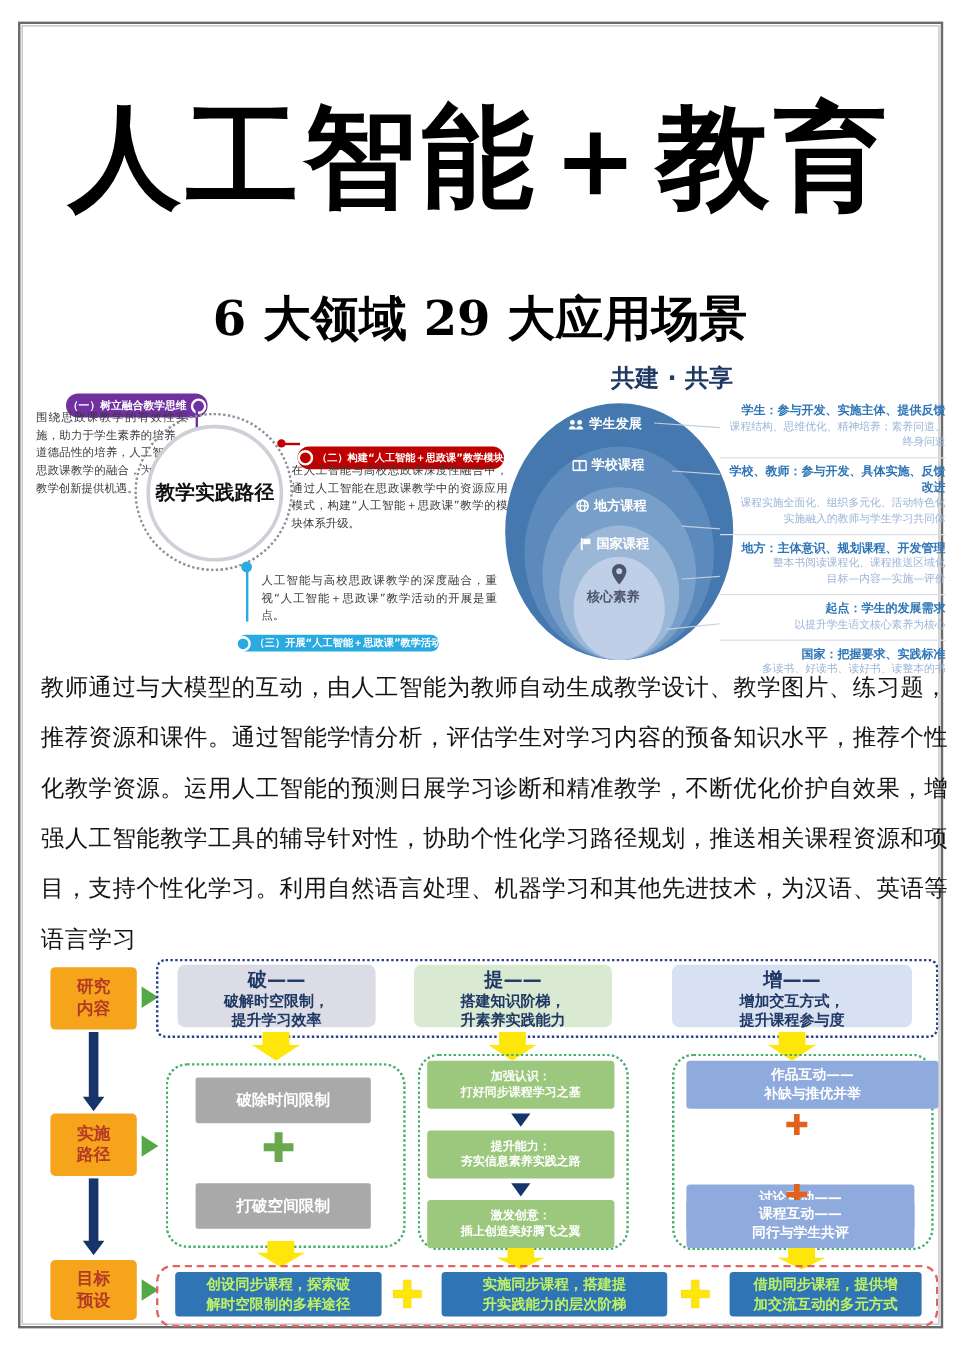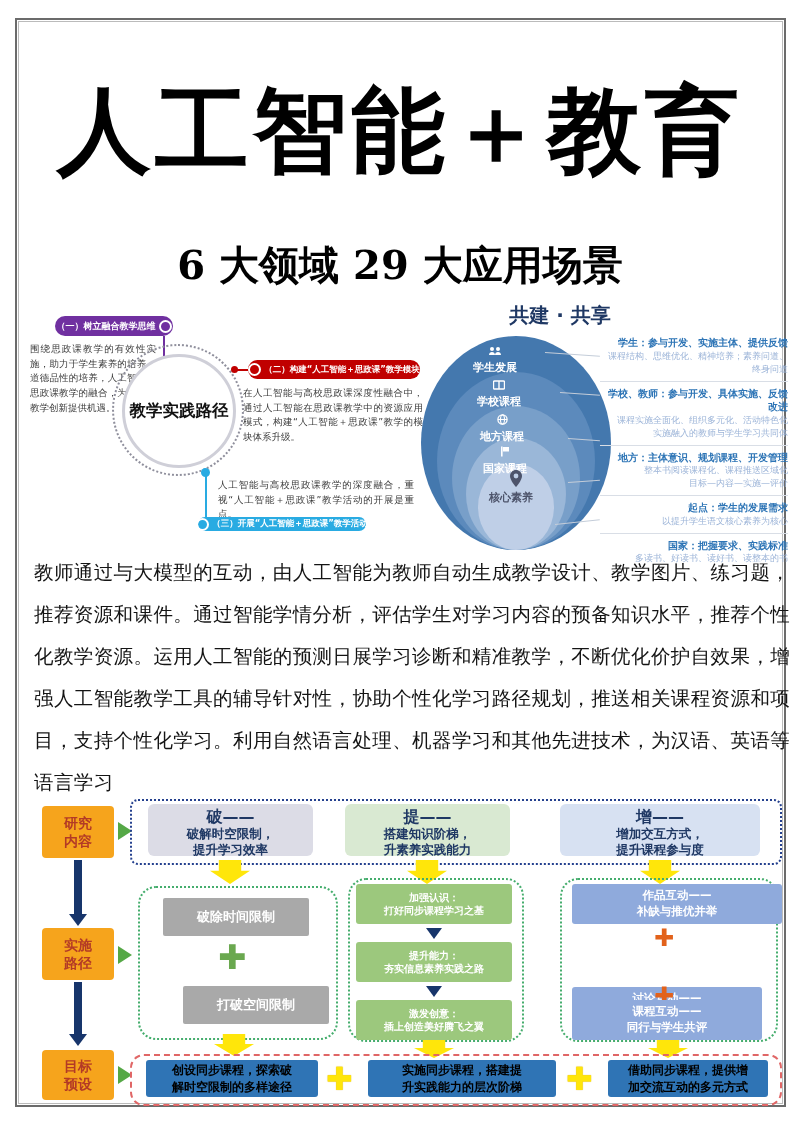--- a/index.html
+++ b/index.html
@@ -7,34 +7,34 @@
         font-family:"DejaVu Sans",sans-serif;}
   .frame{position:absolute;left:15px;top:18px;width:767px;height:1085px;
          border:2px solid #6b6b6b;box-shadow:inset 0 0 0 1px #fff, inset 0 0 0 2px #bbb;}
   .title{position:absolute;left:0;top:68px;width:800px;text-align:center;
          font-family:"DejaVu Serif",serif;font-weight:900;font-size:94px;letter-spacing:4px;color:#000;}
   .subtitle{position:absolute;left:0;top:238px;width:800px;text-align:center;
          font-family:"DejaVu Serif",serif;font-weight:700;font-size:40px;color:#000;}
 
   
   .pill{position:absolute;color:#fff;font-weight:700;border-radius:11px;display:flex;
-        align-items:center;justify-content:center;gap:3px;white-space:nowrap;}
+        align-items:center;justify-content:center;gap:3px;white-space:nowrap;margin-top:12px;}
   .pill .ring{display:inline-block;width:9px;height:9px;border:2px solid #fff;border-radius:50%;
         background:transparent;flex:0 0 auto;}
   .smalltxt{position:absolute;color:#3a3a3a;line-height:1.55;text-align:justify;}
   .dotring{position:absolute;border:2px dotted #8f8f9c;border-radius:50%;}
   .ccircle{position:absolute;background:#fff;border:3px solid #cfcfd8;border-radius:50%;
         display:flex;align-items:center;justify-content:center;font-weight:900;color:#111;text-align:right;}
   .vline{position:absolute;}
   .sq{position:absolute;border-radius:50%;}
 
   
   .ringc{position:absolute;border-radius:50%;}
   .ringlabel{position:absolute;display:flex;align-items:center;gap:4px;color:#fff;
-        font-weight:700;font-size:11px;white-space:nowrap;flex-direction:column;}
+        font-weight:700;font-size:11px;white-space:nowrap;}
   .noteHead{font-size:10px;font-weight:700;color:#2e75b6;text-align:right;line-height:1.35;}
   .noteSub{font-size:9px;color:#9cb4d8;text-align:right;line-height:1.45;}
   .note{padding:5px 0 5px 0;}
   .note + .note{border-top:1px solid #d9dee6;}
 
   
   .para{position:absolute;left:34px;top:552px;width:740px;
         font-family:"DejaVu Serif",serif;color:#141414;font-size:19.5px;}
   .para div{height:42px;line-height:42px;white-space:nowrap;letter-spacing:0.4px;}
 
@@ -47,21 +47,21 @@
   .dashred{position:absolute;border:2px dashed #e06666;border-radius:14px;}
   .hbox{position:absolute;border-radius:6px;color:#1f3864;text-align:center;}
   .hbox .h{font-size:16px;font-weight:900;line-height:1.2;padding-top:3px;}
   .hbox .b{font-size:12.5px;font-weight:700;line-height:1.3;}
   .graybox{position:absolute;background:#a9a9a9;color:#fff;font-weight:700;font-size:13px;
         display:flex;align-items:center;justify-content:center;border-radius:2px;text-align:center;}
   .greenbox{position:absolute;background:#9cc87d;color:#fff;font-weight:700;font-size:10px;
         display:flex;align-items:center;justify-content:center;border-radius:3px;text-align:center;line-height:1.35;}
   .bluebox{position:absolute;background:#8faadc;color:#fff;font-weight:700;font-size:11.5px;
         display:flex;align-items:center;justify-content:center;border-radius:3px;text-align:center;line-height:1.35;}
-  .navybox{position:absolute;background:#2f74b5;color:#000000;font-weight:700;font-size:12px;
+  .navybox{position:absolute;background:#2f74b5;color:#bef264;font-weight:700;font-size:12px;
         display:flex;align-items:center;justify-content:center;border-radius:3px;text-align:left;line-height:1.35;}
   .plusg{position:absolute;font-weight:900;line-height:1;}
   .yarrow{position:absolute;background:#ffe60a;
         clip-path:polygon(22% 0,78% 0,78% 45%,100% 45%,50% 100%,0 45%,22% 45%);}
   .navybar{position:absolute;background:#17356b;}
   .navyhead{position:absolute;width:0;height:0;border-left:9px solid transparent;
         border-right:9px solid transparent;border-top:12px solid #17356b;}
   .grarrow{position:absolute;width:0;height:0;border-top:9px solid transparent;
         border-bottom:9px solid transparent;border-left:14px solid #55a846;}
   .navydown{position:absolute;width:0;height:0;border-left:8px solid transparent;
@@ -232,21 +232,21 @@
 提升课程参与度</div>
     </div>
 
     <div class="yarrow" style="left:210px;top:860px;width:40px;height:24px;"></div>
     <div class="yarrow" style="left:407px;top:860px;width:40px;height:24px;"></div>
     <div class="yarrow" style="left:640px;top:860px;width:40px;height:24px;"></div>
 
     <div class="dashgreen" style="left:138px;top:886px;width:196px;height:150px;"></div>
     <div class="graybox" style="left:163px;top:898px;width:146px;height:38px;">破除时间限制</div>
     <div class="plusg" style="left:218px;top:940px;font-size:34px;color:#6aa84f;">✚</div>
-    <div class="graybox" style="left:163px;top:986px;width:146px;height:38px;margin-left:20px;">打破空间限制</div>
+    <div class="graybox" style="left:163px;top:986px;width:146px;height:38px;">打破空间限制</div>
 
     <div class="dashgreen" style="left:348px;top:878px;width:172px;height:160px;"></div>
     <div class="greenbox pre" style="left:356px;top:884px;width:156px;height:40px;">加强认识：
 打好同步课程学习之基</div>
     <div class="navydown" style="left:426px;top:928px;"></div>
     <div class="greenbox pre" style="left:356px;top:942px;width:156px;height:40px;">提升能力：
 夯实信息素养实践之路</div>
     <div class="navydown" style="left:426px;top:986px;"></div>
     <div class="greenbox pre" style="left:356px;top:1000px;width:156px;height:40px;">激发创意：
 插上创造美好腾飞之翼</div>

